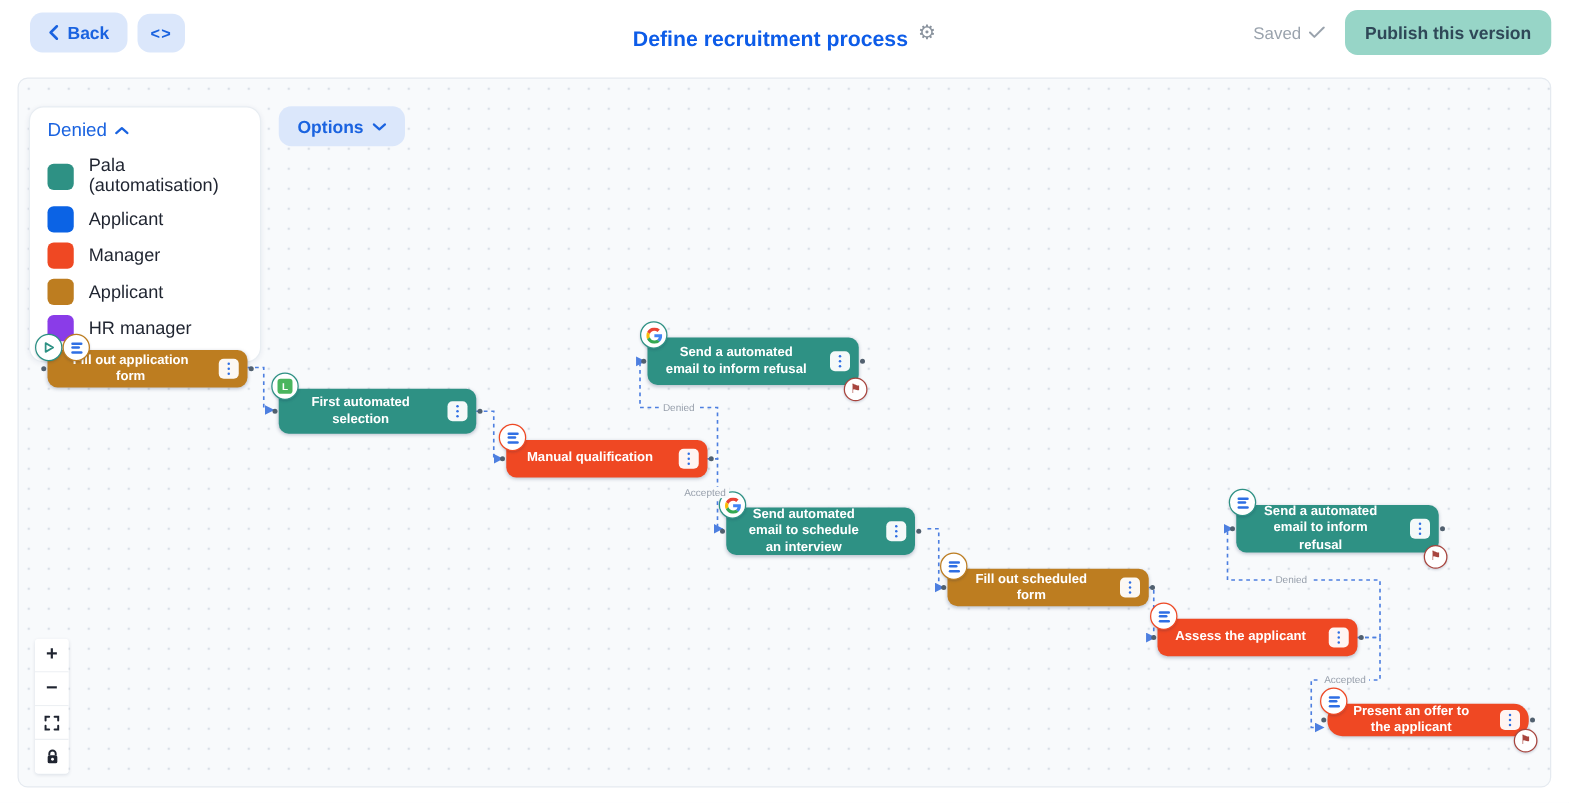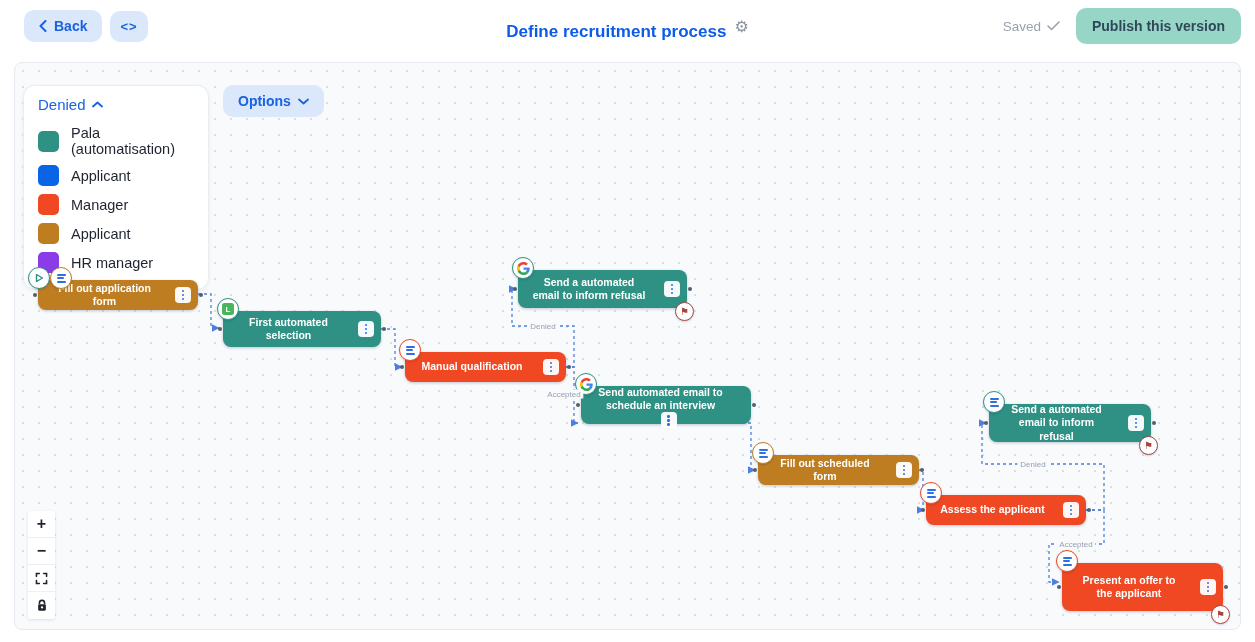--- a/index.html
+++ b/index.html
@@ -230,21 +230,21 @@
             <path fill="#EA4335" d="M24 9.5c3.5 0 6.7 1.2 9.2 3.6l6.9-6.9C35.9 2.4 30.5 0 24 0 14.6 0 6.5 5.4 2.6 13.2l8 6.2C12.4 13.7 17.7 9.5 24 9.5z"></path>
             <path fill="#4285F4" d="M47 24.6c0-1.6-.2-3.1-.4-4.6H24v9h12.9c-.6 3-2.3 5.5-4.8 7.2l7.7 6C44.4 38 47 31.8 47 24.6z"></path>
             <path fill="#FBBC05" d="M10.5 28.6c-.5-1.5-.8-3-.8-4.6s.3-3.1.8-4.6l-8-6.2C.9 16.5 0 20.1 0 24s.9 7.5 2.6 10.8l7.9-6.2z"></path>
             <path fill="#34A853" d="M24 48c6.5 0 11.9-2.1 15.9-5.8l-7.7-6c-2.2 1.4-4.9 2.3-8.2 2.3-6.3 0-11.6-4.2-13.5-9.9l-8 6.2C6.5 42.6 14.6 48 24 48z"></path>
           </svg>
         </span>
         <span class="badge" style="border: 1.5px solid rgb(168, 69, 62); inset: auto -7px -13px auto; width: 19px; height: 19px;">
           <span class="flag">⚑</span>
         </span>
       </div>
-      <div class="node" style="left: 566px; top: 323px; width: 170px; height: 38px; background: rgb(46, 145, 132); z-index: 2; flex-direction: column;">
+      <div class="node" style="left: 566px; top: 343px; width: 151px; height: 38px; background: rgb(46, 145, 132); z-index: 2;">
         <span class="nlabel">Send automated email to schedule an interview</span>
         <div class="kebab">
           <i class="kdot"></i>
           <i class="kdot"></i>
           <i class="kdot"></i>
         </div>
         <span class="handle h-left"></span>
         <span class="handle h-right"></span>
         <span class="badge" style="border: 1.5px solid rgb(46, 145, 132); top: -13px; left: -6px;">
           <svg width="13" height="13" viewBox="0 0 48 48">
@@ -302,21 +302,21 @@
           <span class="formbars">
             <i></i>
             <i></i>
             <i></i>
           </span>
         </span>
         <span class="badge" style="border: 1.5px solid rgb(168, 69, 62); inset: auto -7px -13px auto; width: 19px; height: 19px;">
           <span class="flag">⚑</span>
         </span>
       </div>
-      <div class="node" style="left: 1047px; top: 500px; width: 161px; height: 48px; background: rgb(239, 72, 35); z-index: 2;">
+      <div class="node" style="left: 1047px; top: 500px; width: 161px; height: 26px; background: rgb(239, 72, 35); z-index: 2; border-radius: 12px;">
         <span class="nlabel">Present an offer to the applicant</span>
         <div class="kebab">
           <i class="kdot"></i>
           <i class="kdot"></i>
           <i class="kdot"></i>
         </div>
         <span class="handle h-left"></span>
         <span class="handle h-right"></span>
         <span class="badge" style="border: 1.5px solid rgb(239, 72, 35); top: -13px; left: -6px;">
           <span class="formbars">

